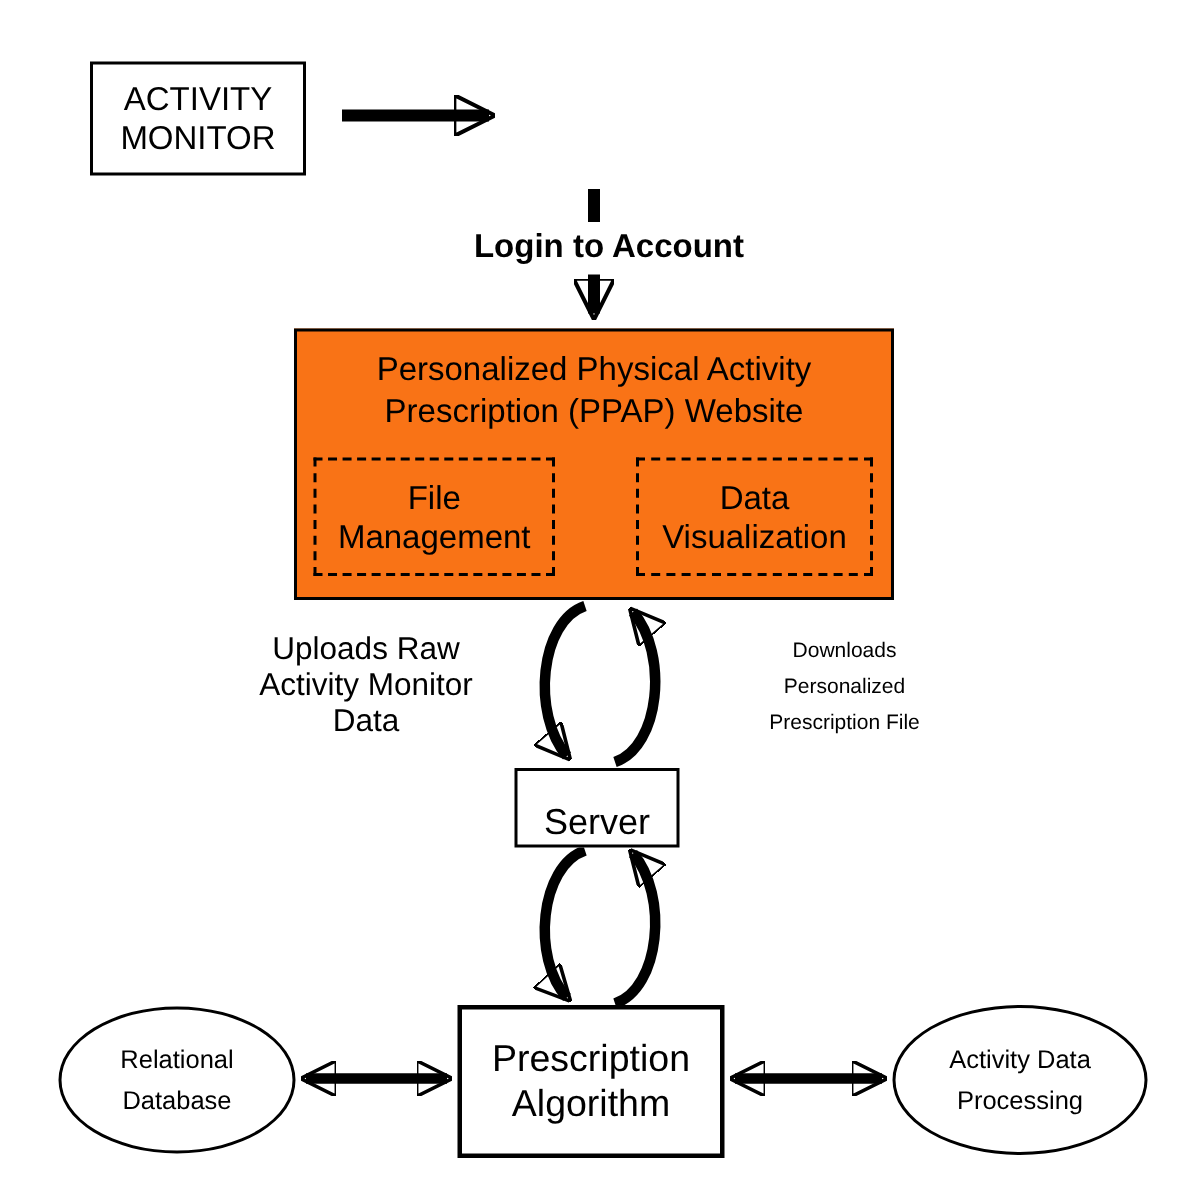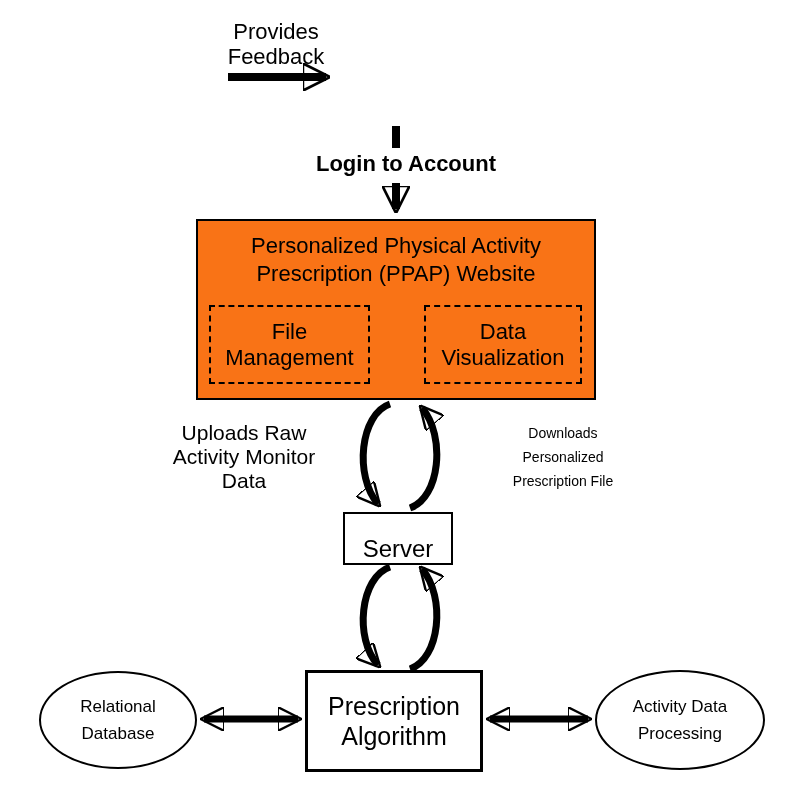--- a/index.html
+++ b/index.html
@@ -110,23 +110,25 @@
     <line x1="396" y1="126" x2="396" y2="148" stroke-width="8"></line>
     <line x1="396" y1="183" x2="396" y2="209" stroke-width="8" marker-end="url(#ah)"></line>
     <path d="M 390 404 C 360 414, 354 476, 378 504" stroke-width="7" marker-end="url(#ah)"></path>
     <path d="M 410 508 C 440 498, 446 436, 422 408" stroke-width="7" marker-end="url(#ah)"></path>
     <path d="M 390 567 C 360 577, 354 639, 378 665" stroke-width="7" marker-end="url(#ah)"></path>
     <path d="M 410 669 C 440 659, 446 597, 422 569" stroke-width="7" marker-end="url(#ah)"></path>
     <line x1="204" y1="719" x2="298" y2="719" stroke-width="7" marker-start="url(#ah)" marker-end="url(#ah)"></line>
     <line x1="490" y1="719" x2="588" y2="719" stroke-width="7" marker-start="url(#ah)" marker-end="url(#ah)"></line>
   </svg>
 
+  <div id="activity-monitor-box" class="abs node rect-node">
+    <span class="label">ACTIVITY
+MONITOR</span>
+  </div>
 
-  <div id="provides-feedback-label" class="abs label">Provides
-Feedback</div>
 
 
   <div id="login-label" class="abs label">Login to Account</div>
 
   <div id="ppap-box" class="abs">
     <div id="ppap-title" class="label">Personalized Physical Activity
 Prescription (PPAP) Website</div>
     <div id="file-management-box" class="dashed-box">
       <span class="label">File
 Management</span>

